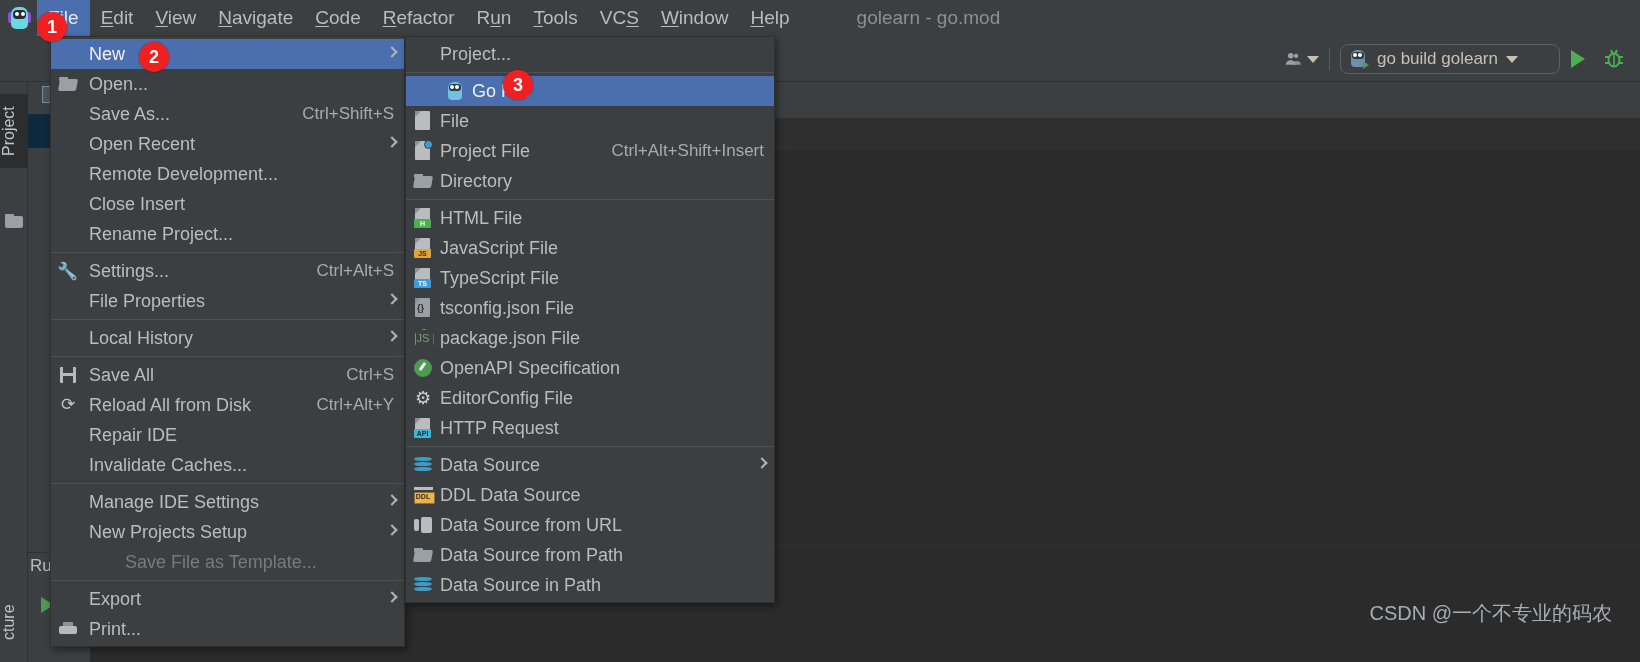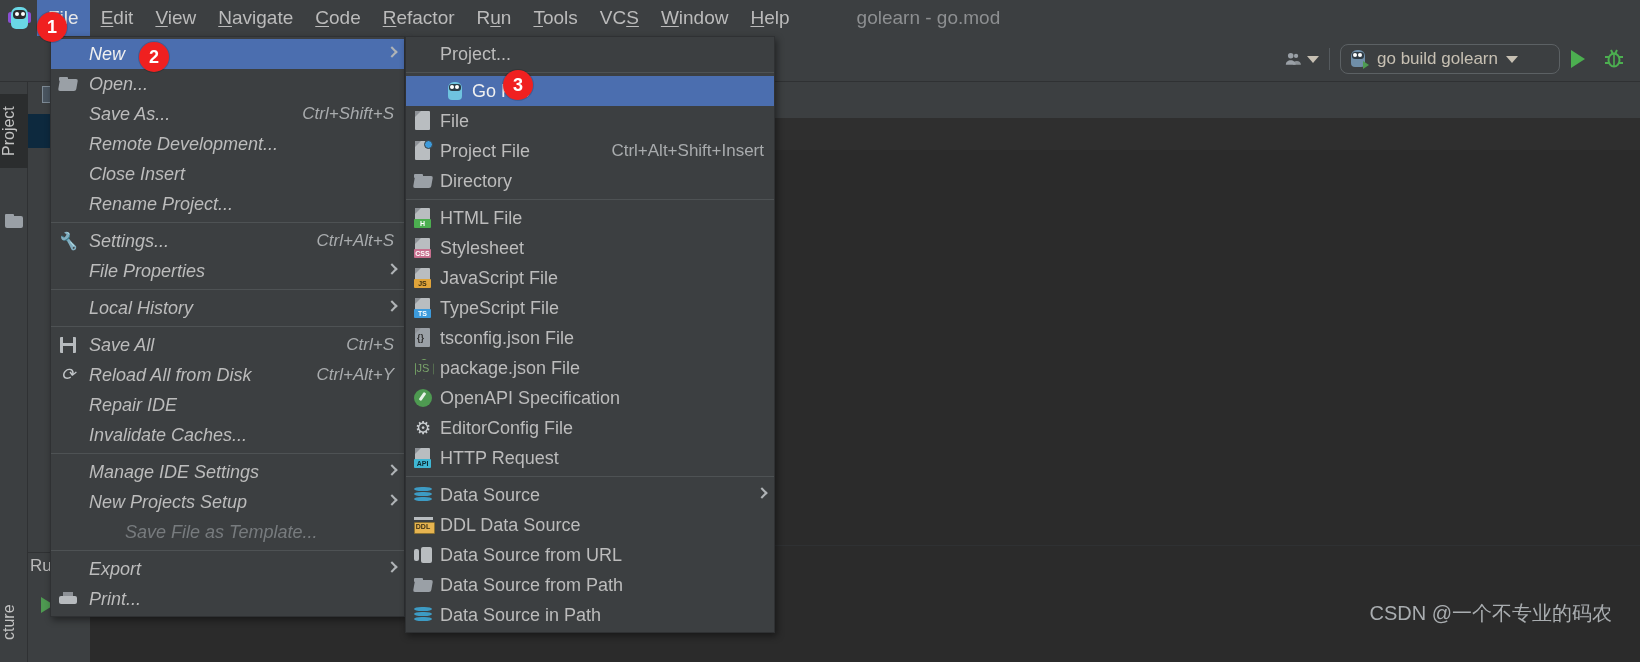--- a/index.html
+++ b/index.html
@@ -258,21 +258,21 @@
     position: absolute; right: 8px; top: 9px;
     width: 8px; height: 8px;
     border-right: 2px solid #b0b4b7; border-top: 2px solid #b0b4b7;
     transform: rotate(45deg);
   }
   .sep {
     height: 1px; background: #4e5254; margin: 3px 0;
   }
 
   #file-menu { left: 50px; top: 36px; width: 355px; }
-  #file-menu .menu-row { padding-left: 0; font-style: italic; }
+  #file-menu .menu-row { padding-left: 0; }
   #file-menu .lbl { padding-left: 4px; }
   #new-menu  { left: 405px; top: 36px; width: 370px; }
 
   
   .i-folder {
     width: 18px; height: 14px; position: relative;
   }
   .i-folder:before {
     content: ''; position: absolute; left: 0; top: 2px;
     width: 18px; height: 12px; background: #9aa0a6; border-radius: 1px 2px 2px 2px;
@@ -521,20 +521,25 @@
         </span>
         <span class="lbl">Open...</span>
       </div>
       <div class="menu-row">
         <span class="ico"></span>
         <span class="lbl">Save As...</span>
         <span class="sc">Ctrl+Shift+S</span>
       </div>
       <div class="menu-row">
         <span class="ico"></span>
+        <span class="lbl">Open Recent</span>
+        <span class="arrow"></span>
+      </div>
+      <div class="menu-row">
+        <span class="ico"></span>
         <span class="lbl">Remote Development...</span>
       </div>
       <div class="menu-row">
         <span class="ico"></span>
         <span class="lbl">Close Insert</span>
       </div>
       <div class="menu-row">
         <span class="ico"></span>
         <span class="lbl">Rename Project...</span>
       </div>
@@ -661,30 +666,20 @@
        <span class="tag" style="background:#4caf50;color:#fff">H</span>
           </span>
         </span>
         <span class="lbl">HTML File</span>
       </div>
       <div class="menu-row">
         <span class="ico">
           <span class="doc-ico">
             <span class="page"></span>
             <span class="fold"></span>
-       <span class="tag" style="background:#c76f8e;color:#fff">CSS</span>
-          </span>
-        </span>
-        <span class="lbl">Stylesheet</span>
-      </div>
-      <div class="menu-row">
-        <span class="ico">
-          <span class="doc-ico">
-            <span class="page"></span>
-            <span class="fold"></span>
        <span class="tag" style="background:#e0a43a;color:#3b2e10">JS</span>
           </span>
         </span>
         <span class="lbl">JavaScript File</span>
       </div>
       <div class="menu-row">
         <span class="ico">
           <span class="doc-ico">
             <span class="page"></span>
             <span class="fold"></span>

